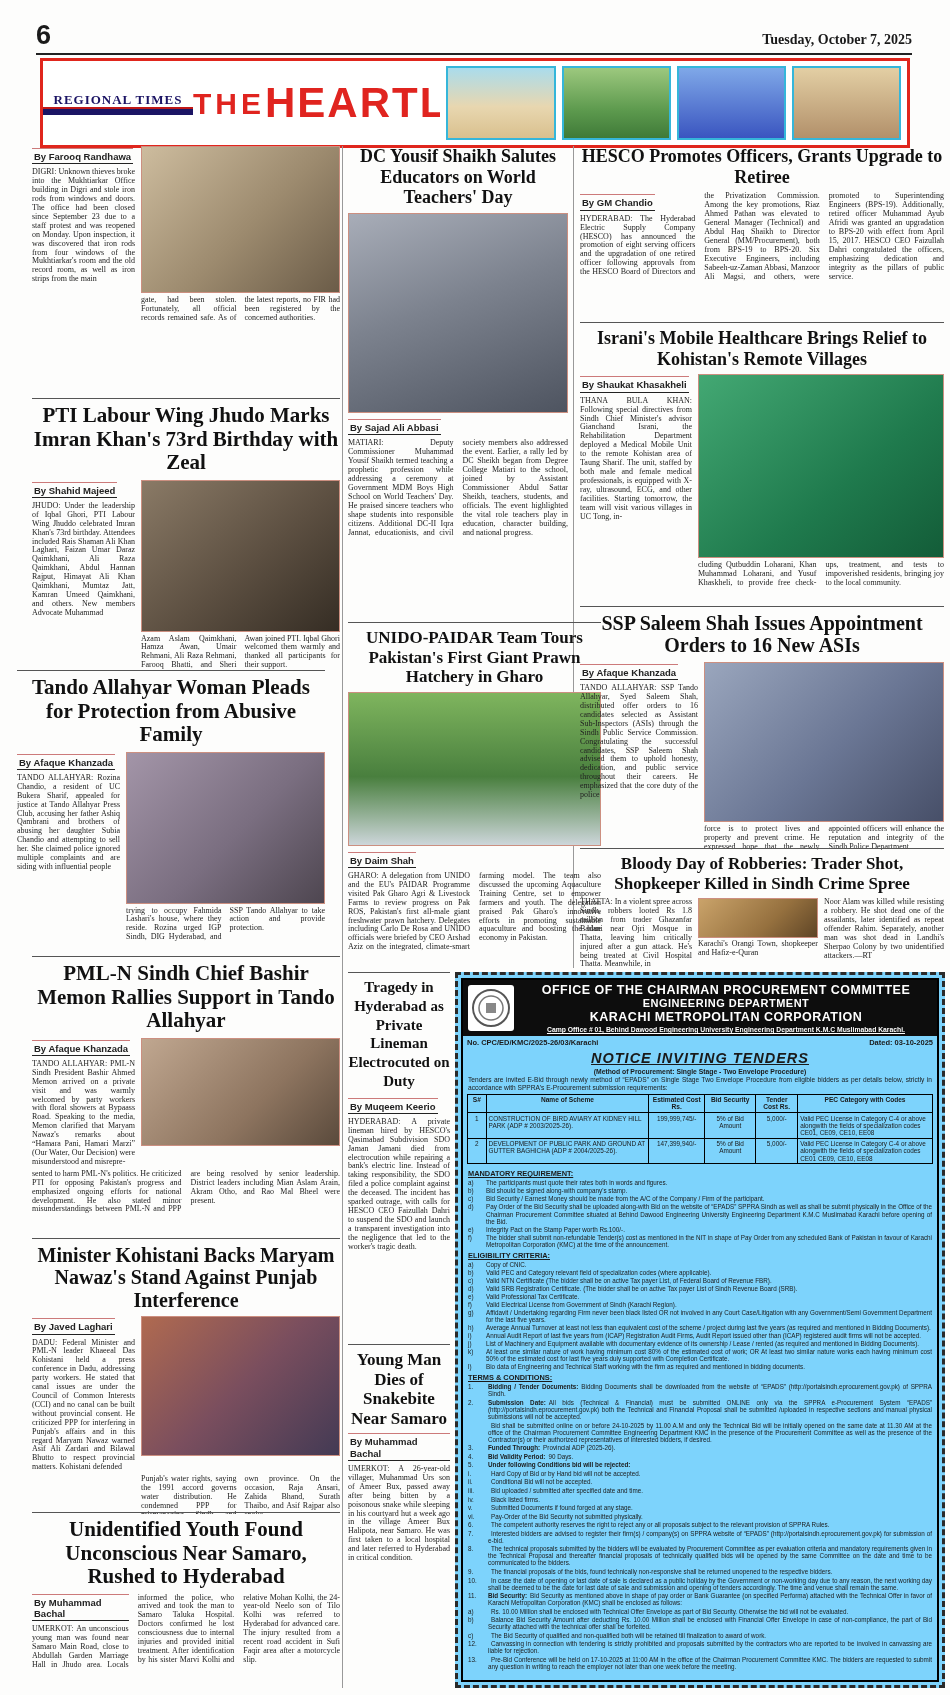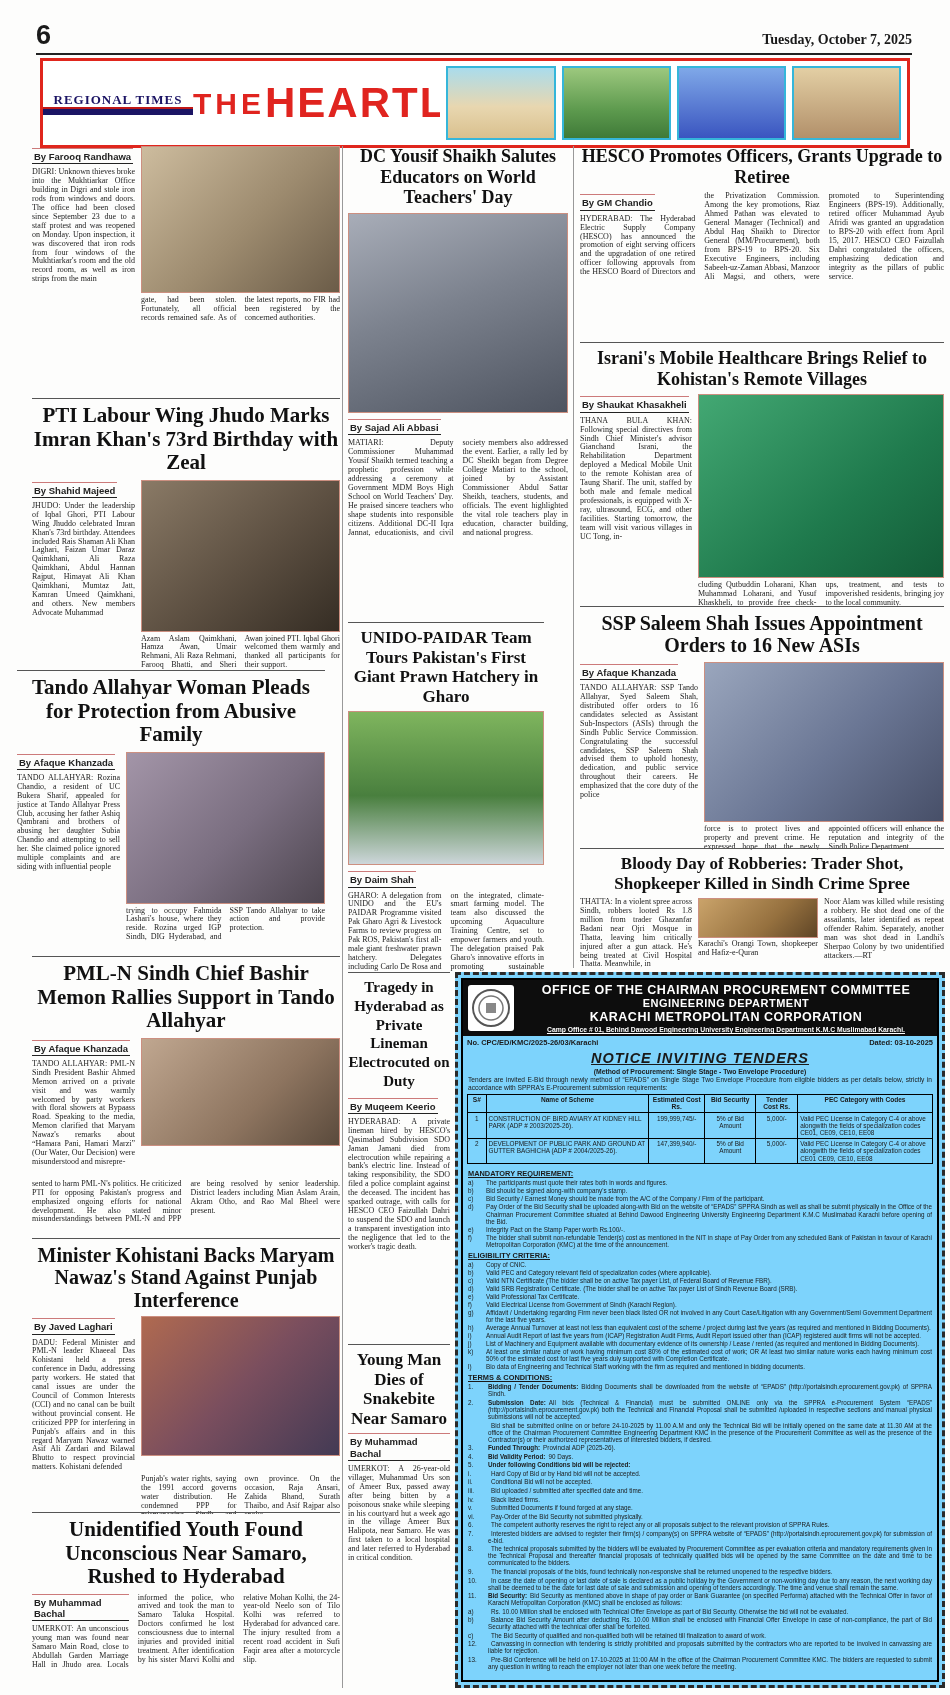--- a/index.html
+++ b/index.html
@@ -146,21 +146,21 @@
 
   <section class="art rule-t" style="left:32px;top:956px;width:308px;height:278px;">
     <h2 class="hl hl-21">PML-N Sindh Chief Bashir Memon Rallies Support in Tando Allahyar</h2>
     <div class="row">
       <div class="c1">
         <span class="byline">By Afaque Khanzada</span>
         <p class="body">TANDO ALLAHYAR: PML-N Sindh President Bashir Ahmed Memon arrived on a private visit and was warmly welcomed by party workers with floral showers at Bypaass Road. Speaking to the media, Memon clarified that Maryam Nawaz's remarks about “Hamara Pani, Hamari Marzi” (Our Water, Our Decision) were misunderstood and misrepre-</p>
       </div>
       <div class="photo ph-pmln" style="height:106px;"></div>
     </div>
-    <p class="body cols2" style="margin-top:13px;">sented to harm PML-N's politics. He criticized PTI for opposing Pakistan's progress and emphasized ongoing efforts for national development. He also stated minor misunderstandings between PML-N and PPP are being resolved by senior leadership. District leaders including Mian Aslam Arain, Akram Otho, and Rao Mal Bheel were present.</p>
+    <p class="body cols2" style="margin-top:3px;">sented to harm PML-N's politics. He criticized PTI for opposing Pakistan's progress and emphasized ongoing efforts for national development. He also stated minor misunderstandings between PML-N and PPP are being resolved by senior leadership. District leaders including Mian Aslam Arain, Akram Otho, and Rao Mal Bheel were present.</p>
   </section>
 
   <section class="art rule-t" style="left:32px;top:1238px;width:308px;height:270px;">
     <h2 class="hl hl-20">Minister Kohistani Backs Maryam Nawaz's Stand Against Punjab Interference</h2>
     <div class="row">
       <div class="c1">
         <span class="byline">By Javed Laghari</span>
         <p class="body">DADU: Federal Minister and PML-N leader Khaeeal Das Kohistani held a press conference in Dadu, addressing party workers. He stated that canal issues are under the Council of Common Interests (CCI) and no canal can be built without provincial consent. He criticized PPP for interfering in Punjab's affairs and in this regard Maryam Nawaz warned Asif Ali Zardari and Bilawal Bhutto to respect provincial matters. Kohistani defended</p>
       </div>
       <div class="photo ph-koh" style="height:138px;"></div>
@@ -176,21 +176,21 @@
     </div>
   </section>
 
   <section class="art" style="left:348px;top:146px;width:220px;height:472px;">
     <h2 class="hl hl-18">DC Yousif Shaikh Salutes Educators on World Teachers' Day</h2>
     <div class="photo ph-dc" style="height:198px;margin-bottom:4px;"></div>
     <span class="byline">By Sajad Ali Abbasi</span>
     <p class="body cols2">MATIARI: Deputy Commissioner Muhammad Yousif Shaikh termed teaching a prophetic profession while addressing a ceremony at Government MDM Boys High School on World Teachers' Day. He praised sincere teachers who shape students into responsible citizens. Additional DC-II Iqra Jannat, educationists, and civil society members also addressed the event. Earlier, a rally led by DC Sheikh began from Degree College Matiari to the school, joined by Assistant Commissioner Abdul Sattar Sheikh, teachers, students, and officials. The event highlighted the vital role teachers play in education, character building, and national progress.</p>
   </section>
 
-  <section class="art rule-t" style="left:348px;top:622px;width:196px;height:344px;">
+  <section class="art rule-t" style="left:348px;top:622px;width:253px;height:344px;">
     <h2 class="hl hl-17">UNIDO-PAIDAR Team Tours Pakistan's First Giant Prawn Hatchery in Gharo</h2>
     <div class="photo ph-unido" style="height:152px;margin-bottom:4px;"></div>
     <span class="byline">By Daim Shah</span>
     <p class="body cols2">GHARO: A delegation from UNIDO and the EU's PAIDAR Programme visited Pak Gharo Agri &amp; Livestock Farms to review progress on Pak ROS, Pakistan's first all-male giant freshwater prawn hatchery. Delegates including Carlo De Rosa and UNIDO officials were briefed by CEO Arshad Aziz on the integrated, climate-smart farming model. The team also discussed the upcoming Aquaculture Training Centre, set to empower farmers and youth. The delegation praised Pak Gharo's innovative efforts in promoting sustainable aquaculture and boosting the blue economy in Pakistan.</p>
   </section>
 
   <section class="art rule-t" style="left:348px;top:972px;width:102px;height:362px;">
     <h2 class="hl hl-15">Tragedy in Hyderabad as Private Lineman Electrocuted on Duty</h2>
     <span class="byline">By Muqeem Keerio</span>
     <p class="body">HYDERABAD: A private lineman hired by HESCO's Qasimabad Subdivision SDO Jaman Jamani died from electrocution while repairing a bank's electric line. Instead of taking responsibility, the SDO filed a police complaint against the deceased. The incident has sparked outrage, with calls for HESCO CEO Faizullah Dahri to suspend the SDO and launch a transparent investigation into the negligence that led to the worker's tragic death.</p>
@@ -203,21 +203,21 @@
   </section>
 
   <section class="art" style="left:580px;top:146px;width:364px;height:172px;">
     <h2 class="hl hl-18">HESCO Promotes Officers, Grants Upgrade to Retiree</h2>
     <div class="cols3">
       <span class="byline">By GM Chandio</span>
       <p class="body">HYDERABAD: The Hyderabad Electric Supply Company (HESCO) has announced the promotion of eight serving officers and the upgradation of one retired officer following approvals from the HESCO Board of Directors and the Privatization Commission. Among the key promotions, Riaz Ahmed Pathan was elevated to General Manager (Technical) and Abdul Haq Shaikh to Director General (MM/Procurement), both from BPS-19 to BPS-20. Six Executive Engineers, including Sabeeh-uz-Zaman Abbasi, Manzoor Ali Magsi, and others, were promoted to Superintending Engineers (BPS-19). Additionally, retired officer Muhammad Ayub Afridi was granted an upgradation to BPS-20 with effect from April 15, 2017. HESCO CEO Faizullah Dahri congratulated the officers, emphasizing dedication and integrity as the pillars of public service.</p>
     </div>
   </section>
 
-  <section class="art rule-t" style="left:580px;top:342px;width:364px;height:280px;">
+  <section class="art rule-t" style="left:580px;top:322px;width:364px;height:280px;">
     <h2 class="hl hl-18">Israni's Mobile Healthcare Brings Relief to Kohistan's Remote Villages</h2>
     <div class="row">
       <div class="c1" style="width:112px;">
         <span class="byline">By Shaukat Khasakheli</span>
         <p class="body">THANA BULA KHAN: Following special directives from Sindh Chief Minister's advisor Gianchand Israni, the Rehabilitation Department deployed a Medical Mobile Unit to the remote Kohistan area of Taung Sharif. The unit, staffed by both male and female medical professionals, is equipped with X-ray, ultrasound, ECG, and other facilities. Starting tomorrow, the team will visit various villages in UC Tong, in-</p>
       </div>
       <div class="photo ph-israni" style="height:182px;"></div>
     </div>
     <p class="body cols2" style="margin-left:118px;margin-top:3px;">cluding Qutbuddin Loharani, Khan Muhammad Loharani, and Yusuf Khaskheli, to provide free check-ups, treatment, and tests to impoverished residents, bringing joy to the local community.</p>
   </section>

